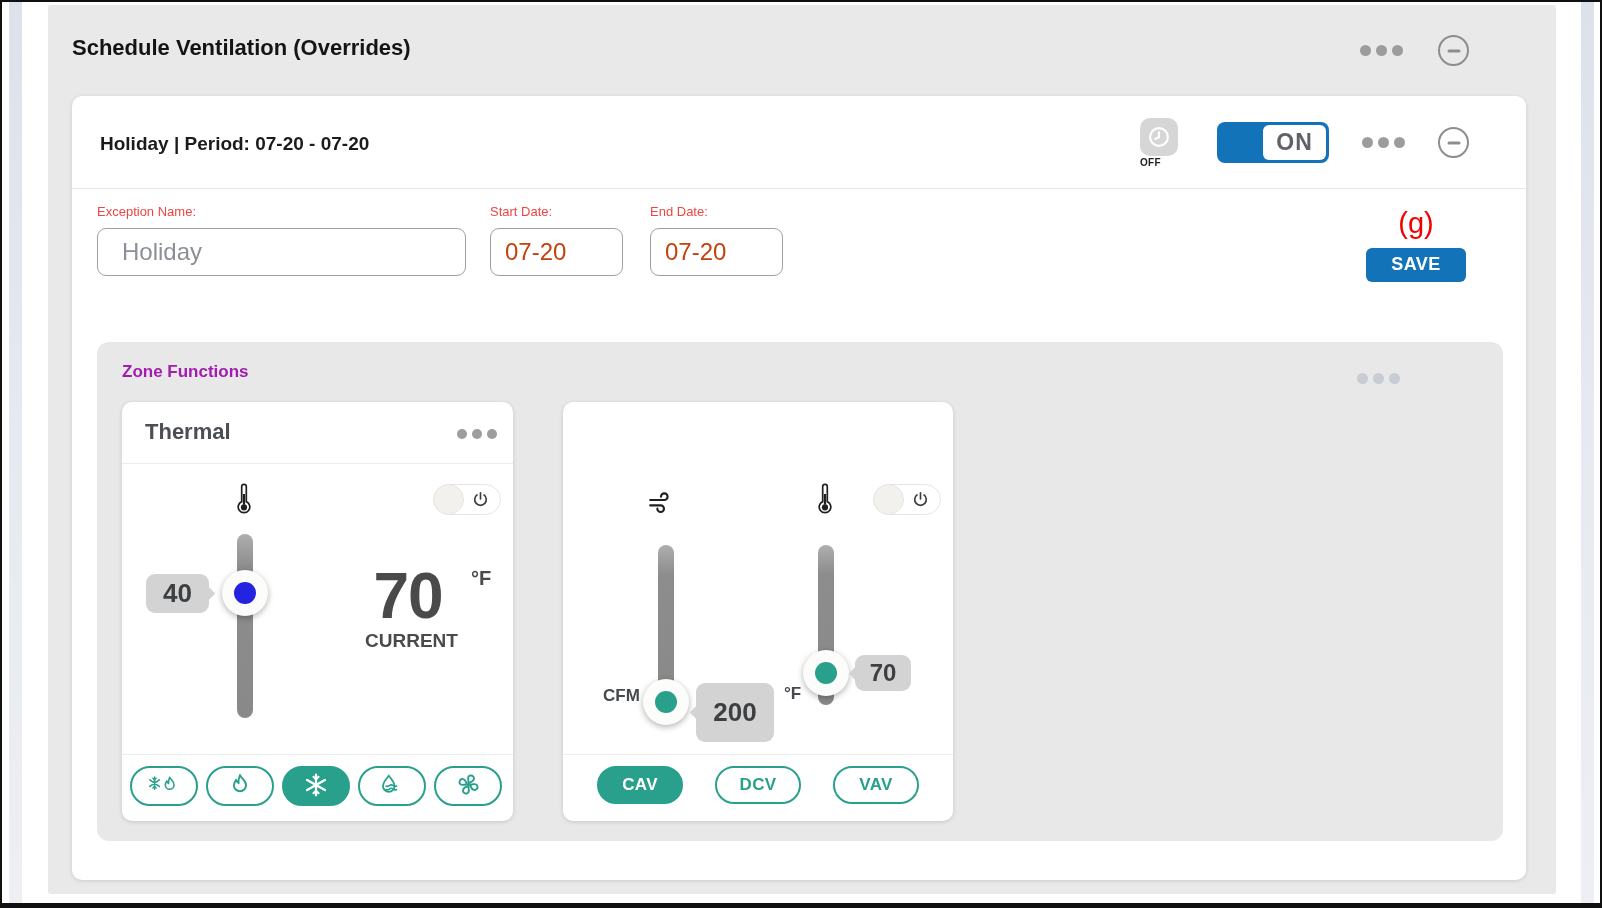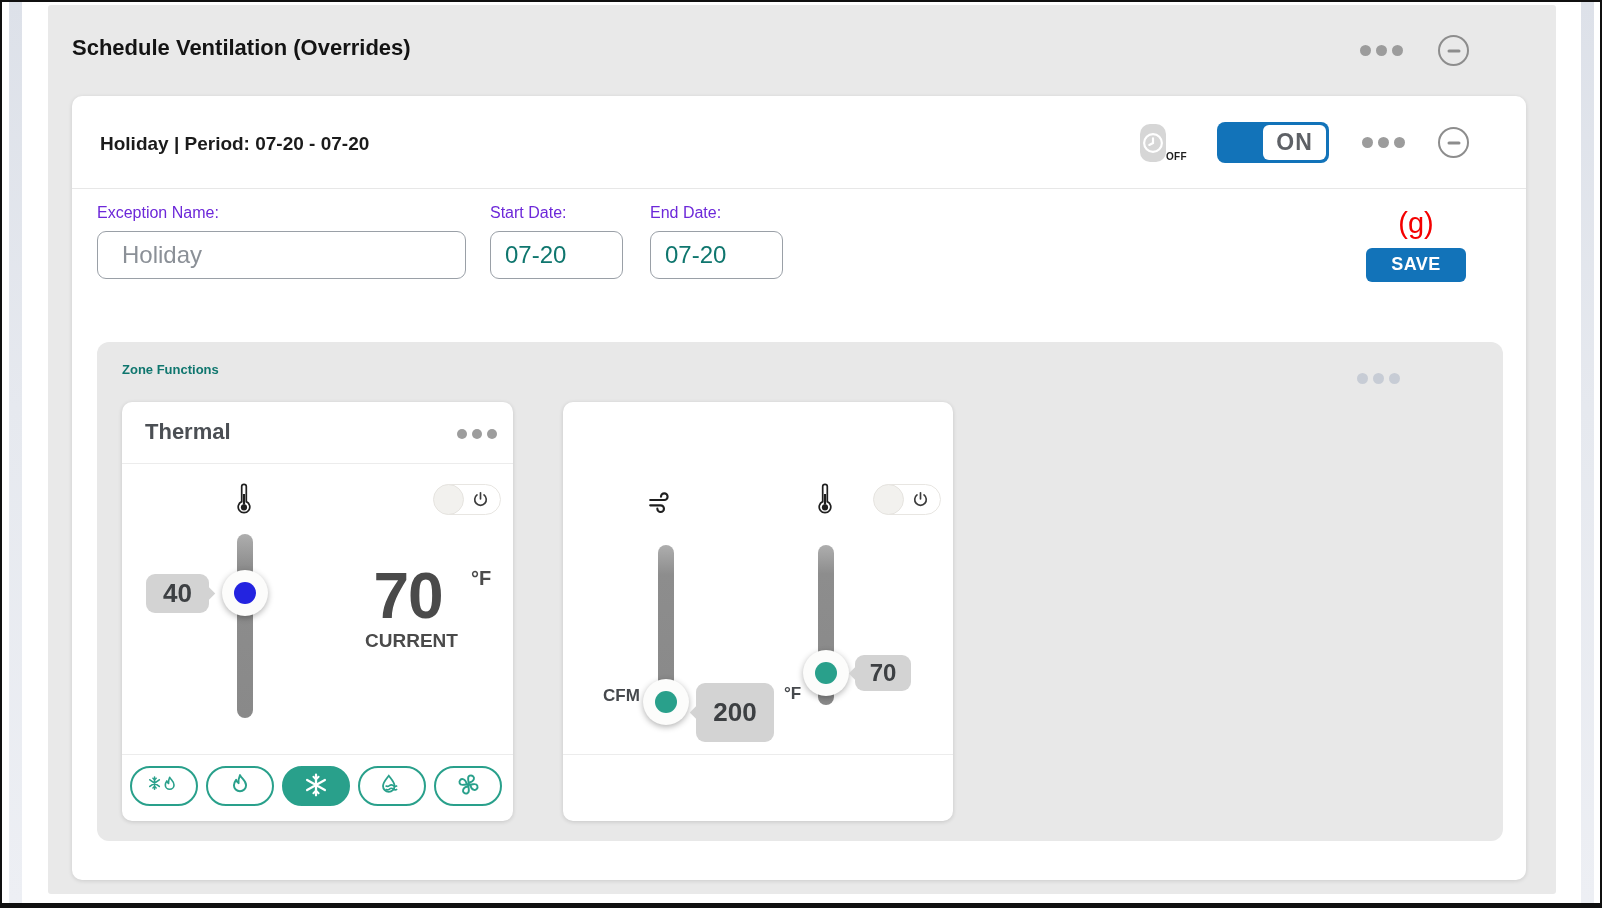--- a/index.html
+++ b/index.html
@@ -23,41 +23,41 @@
   .dots{display:flex;gap:5px;align-items:center;cursor:pointer}
   .dots i{width:11px;height:11px;border-radius:50%;background:#9c9c9c;display:block}
   .minus-btn{width:31px;height:31px;border:2.5px solid #8d8d8d;border-radius:50%;position:relative;background:transparent;cursor:pointer}
   .minus-btn::after{content:"";position:absolute;left:50%;top:50%;width:13px;height:3px;background:#8d8d8d;transform:translate(-50%,-50%);border-radius:2px}
 
   .exc-card{position:absolute;left:24px;top:91px;width:1454px;height:784px;background:#fff;border-radius:10px;box-shadow:0 1px 4px rgba(0,0,0,.13)}
   .exc-header{position:relative;height:93px;border-bottom:1.5px solid #e7e7e7}
   .exc-title{position:absolute;left:28px;top:37px;font-size:19px;font-weight:bold;color:#1b1b1b}
   .exc-controls{position:absolute;right:57px;top:0;height:93px;display:flex;align-items:center;gap:33px}
 
-  .clock-widget{display:flex;flex-direction:row;align-items:flex-end;width:44px;cursor:pointer}
+  .clock-widget{display:flex;flex-direction:column;align-items:flex-start;width:44px;cursor:pointer}
   .clock-box{width:38px;height:38px;background:#d6d6d6;border-radius:10px;display:flex;align-items:center;justify-content:center;color:#fff}
   .clock-off{font-size:10px;font-weight:bold;color:#1e1e1e;margin-top:1px;letter-spacing:.3px}
 
   .toggle-on{width:112px;height:41px;background:var(--blue);border-radius:8px;position:relative;cursor:pointer}
   .toggle-on .knob{position:absolute;top:3px;bottom:3px;right:3px;width:63px;background:#fff;border-radius:6px;display:flex;align-items:center;justify-content:center;font-size:23px;font-weight:bold;color:#5e6166;letter-spacing:1px}
 
   .form-row{position:absolute;left:25px;top:108px;display:flex;gap:24px}
   .fgroup{display:flex;flex-direction:column}
-  .fgroup label{font-size:16px;color:#6d28d9;margin-bottom:9px}
+  .fgroup label{font-size:13px;color:#ef4444;margin-bottom:9px}
   .fgroup input{height:48px;border:1.5px solid #9aa0a7;border-radius:9px;font-size:24px;color:#8b9097;padding:0 24px;font-family:inherit;background:#fff;outline:none}
   .fgroup.name input{width:369px}
-  .fgroup.date input{width:133px;color:#0f766e;padding:17px 14px}
+  .fgroup.date input{width:133px;color:#c2410c;padding:17px 14px}
   .fgroup.end{margin-left:3px}
 
   .save-block{position:absolute;top:112px;right:60px;display:flex;flex-direction:column;align-items:center;gap:8px}
   .g-note{font-size:29px;color:var(--red);line-height:1.1}
   .save-btn{width:100px;height:34px;background:var(--blue);color:#fff;font-size:18px;font-weight:bold;border:none;border-radius:6px;display:flex;align-items:center;justify-content:center;letter-spacing:.5px;cursor:pointer;font-family:inherit}
 
   .zone-panel{position:absolute;left:25px;top:246px;width:1406px;height:499px;background:#e8e8e8;border-radius:12px}
-  .zone-title{position:absolute;left:25px;top:20px;font-size:13px;font-weight:bold;color:#0f766e}
+  .zone-title{position:absolute;left:25px;top:20px;font-size:17px;font-weight:bold;color:#a21caf}
   .zone-dots{position:absolute;right:103px;top:31px}
   .zone-dots i{background:#c7ccd5}
 
   .func-card{position:absolute;top:60px;width:391px;height:419px;background:#fff;border-radius:10px;box-shadow:0 1px 4px rgba(0,0,0,.15)}
   #thermal-card{left:25px}
   #vent-card{left:466px;width:390px}
   .func-header{position:relative;height:62px;border-bottom:1.5px solid #ececec}
   .func-title{position:absolute;left:23px;top:17px;font-size:22px;font-weight:bold;color:#4b4f54}
   .func-dots{position:absolute;right:16px;top:27px}
   .func-dots i{width:10px;height:10px;background:#9d9d9d}
@@ -317,18 +317,23 @@
 
         <div class="vtrack t2"></div>
         <div class="axis-label degf">°F</div>
         <div class="handle h2">
             <div class="dot"></div>
           </div>
         <div class="vbadge tip-left b2">70</div>
 
         <div class="body-divider"></div>
 
+        <div class="modes">
+          <button class="vmode-btn selected">CAV</button>
+          <button class="vmode-btn">DCV</button>
+          <button class="vmode-btn">VAV</button>
+        </div>
       </div>
     </div>
   </div>
 </div>
 
 <div class="frame"></div>
 
 </body></html>

